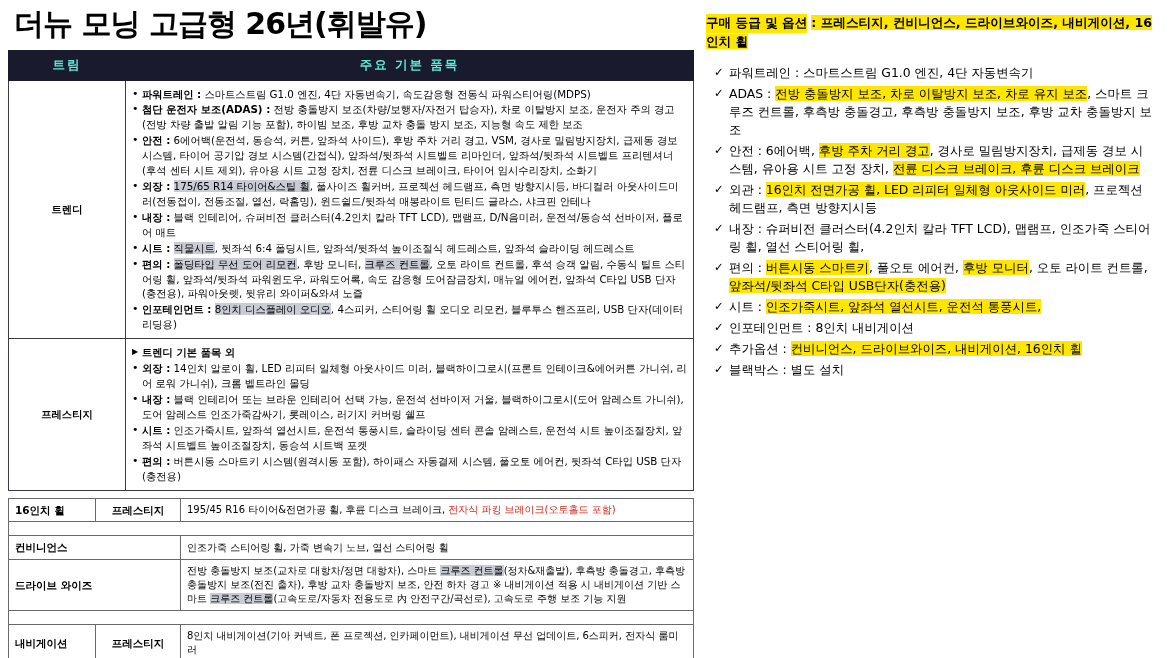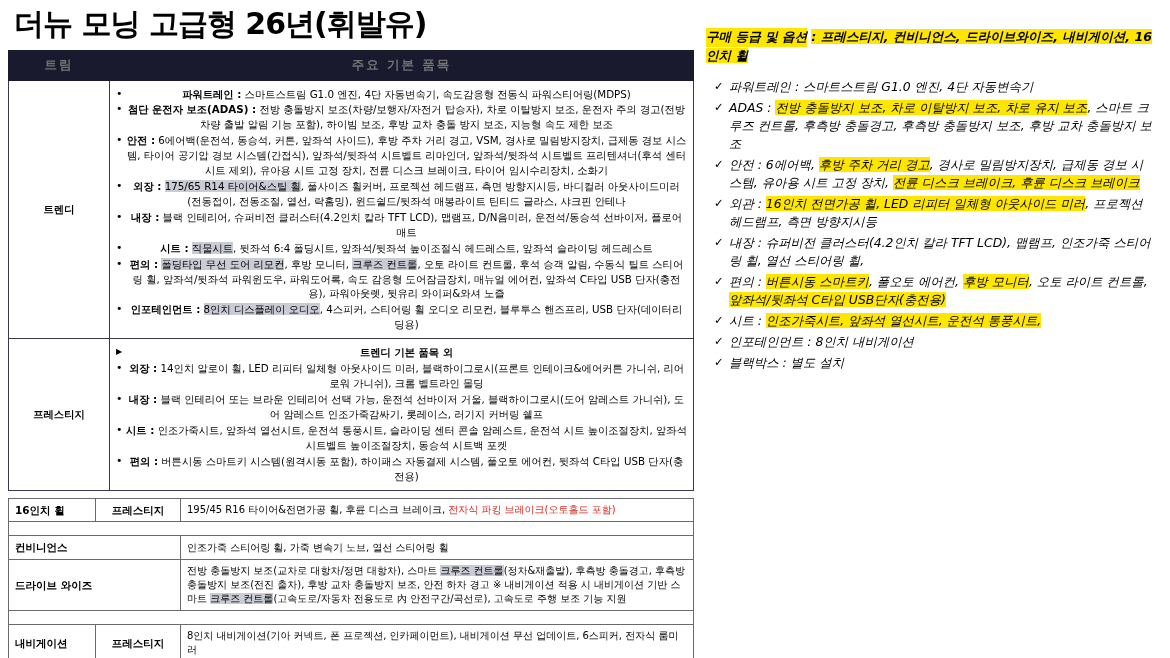--- a/index.html
+++ b/index.html
@@ -13,51 +13,51 @@
   .page{position:relative;width:1170px;height:658px;}
 
   
   .left{position:absolute;left:8px;top:6px;width:690px;}
   .title{
     font-weight:bold;font-size:30px;letter-spacing:-1px;
     line-height:1.05;margin:2px 0 10px 6px;color:#000;
   }
   table.main{border-collapse:collapse;width:686px;table-layout:fixed;}
   table.main th{
-    background:#1a1a2e;color:#737373;font-size:12.5px;font-weight:bold;
-    border:1px solid #1a1a2e;padding:6px 2px;text-align:center;
+    background:#1a1a2e;color:#5eead4;font-size:12.5px;font-weight:bold;
+    border:1px solid #1a1a2e;padding:6px 10px;text-align:center;
     letter-spacing:2px;
   }
   table.main td{
     border:1px solid #3a3a4a;vertical-align:middle;padding:5px 6px;
     font-size:10.3px;line-height:1.45;
   }
   td.trim{text-align:center;font-weight:bold;font-size:12px;width:96px;}
-  ul.items{margin:0;padding:0;list-style:none;text-align:center;}
+  ul.items{margin:0;padding:0;list-style:none;}
   ul.items>li{position:relative;padding-left:10px;margin:1px 0;}
   ul.items>li:before{
     content:"•";position:absolute;left:0;top:-1px;font-size:11px;
   }
   ul.items>li.arrow:before{content:"▶";font-size:8px;top:1px;}
   .lb{font-weight:bold;}
   .hl{background:#c9ccd4;}
 
   
   table.bottom{border-collapse:collapse;width:686px;table-layout:fixed;margin-top:7px;}
   table.bottom td{
     border:1px solid #6a6a6a;font-size:10px;padding:4px 6px;line-height:1.4;
     vertical-align:middle;
   }
   table.bottom td.c1{font-weight:bold;width:74px;font-size:10.5px;}
   table.bottom td.c2{text-align:center;font-weight:bold;width:72px;font-size:10.5px;}
   .sp-row td{border:none;height:5px;padding:0;}
   .red{color:#d8261a;}
 
   
-  .right{position:absolute;left:706px;top:28px;width:456px;font-size:12.6px;line-height:1.5;font-style:italic;}
+  .right{position:absolute;left:706px;top:14px;width:456px;font-size:12.6px;line-height:1.5;}
   .right .hdr{font-weight:bold;color:#000;}
   .right .grade{margin-bottom:12px;}
   .right .opt-title{font-weight:bold;margin:6px 0 4px 0;font-size:12.6px;}
   ul.ropts{margin:8px;padding:0;list-style:none;}
   ul.ropts>li{position:relative;padding-left:15px;margin:3px 0;font-size:12.4px;line-height:1.45;}
   ul.ropts>li:before{content:"✓";position:absolute;left:0;top:0;font-size:11.5px;}
   .yb{background:#ffe600;}
 </style>
 </head>
 <body>
@@ -143,17 +143,18 @@
 
     <ul class="ropts">
       <li>파워트레인 : 스마트스트림 G1.0 엔진, 4단 자동변속기</li>
       <li>ADAS : <span class="yb">전방 충돌방지 보조, 차로 이탈방지 보조, 차로 유지 보조</span>, 스마트 크루즈 컨트롤, 후측방 충돌경고, 후측방 충돌방지 보조, 후방 교차 충돌방지 보조</li>
       <li>안전 : 6에어백, <span class="yb">후방 주차 거리 경고</span>, 경사로 밀림방지장치, 급제동 경보 시스템, 유아용 시트 고정 장치, <span class="yb">전륜 디스크 브레이크, 후륜 디스크 브레이크</span></li>
       <li>외관 : <span class="yb">16인치 전면가공 휠, LED 리피터 일체형 아웃사이드 미러</span>, 프로젝션 헤드램프, 측면 방향지시등</li>
       <li>내장 : 슈퍼비전 클러스터(4.2인치 칼라 TFT LCD), 맵램프, 인조가죽 스티어링 휠, 열선 스티어링 휠,</li>
       <li>편의 : <span class="yb">버튼시동 스마트키</span>, 풀오토 에어컨, <span class="yb">후방 모니터</span>, 오토 라이트 컨트롤, <span class="yb">앞좌석/뒷좌석 C타입 USB단자(충전용)</span></li>
       <li>시트 : <span class="yb">인조가죽시트, 앞좌석 열선시트, 운전석 통풍시트,</span></li>
       <li>인포테인먼트 : 8인치 내비게이션</li>
+      <li>추가옵션 : <span class="yb">컨비니언스, 드라이브와이즈, 내비게이션, 16인치 휠</span></li>
       <li>블랙박스 : 별도 설치</li>
     </ul>
   </div>
 
 </div>
 
 </body></html>

